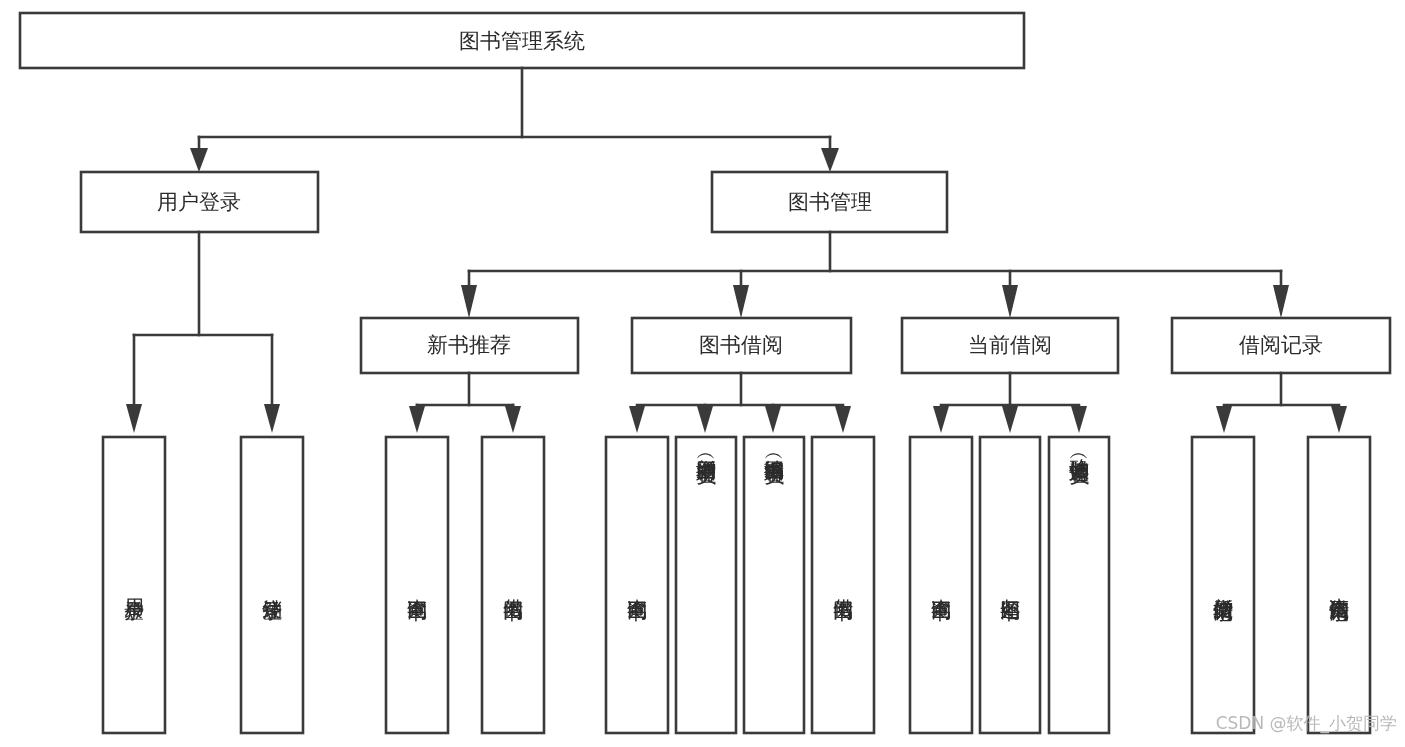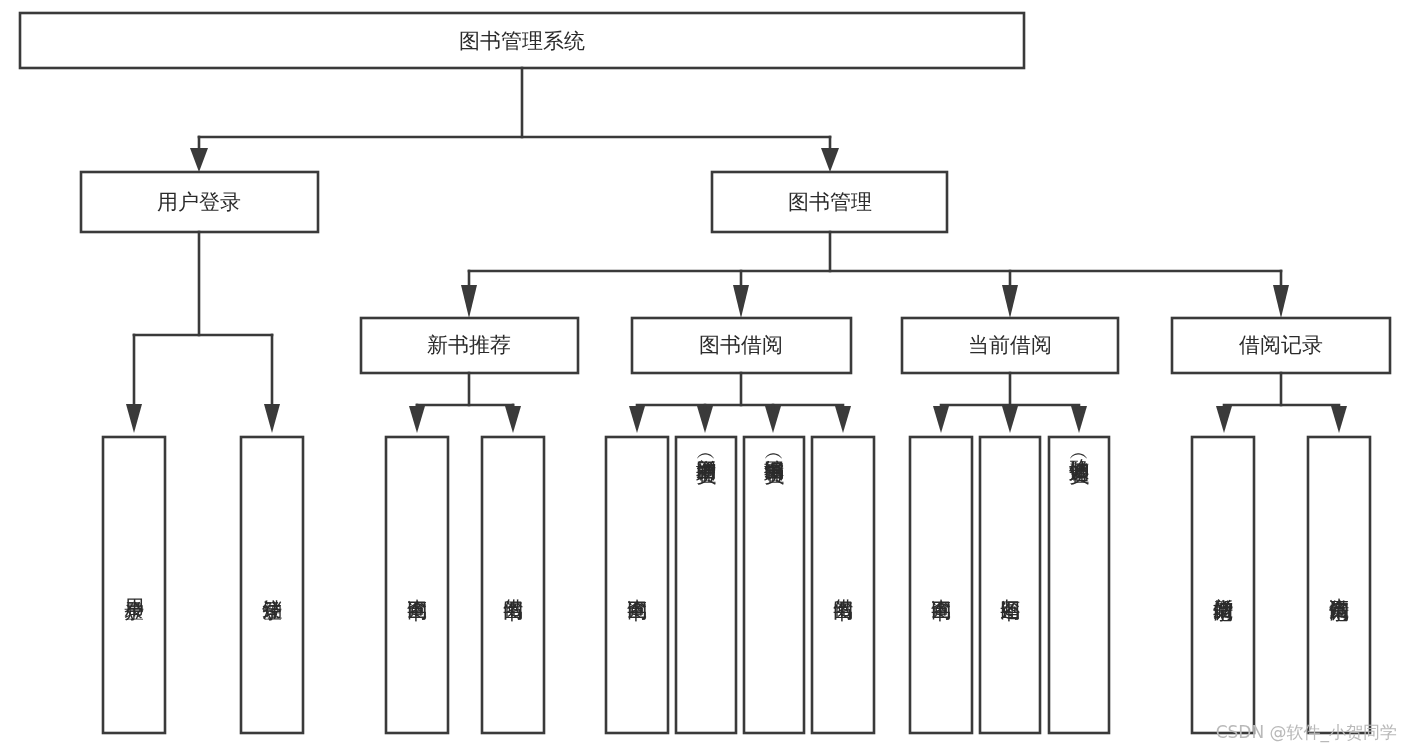--- a/index.html
+++ b/index.html
@@ -62,21 +62,21 @@
     align-items: center;
     justify-content: center;
     pointer-events: none;
   }
   .leaf-label.top-align {
     justify-content: flex-start;
   }
   .watermark {
     position: absolute;
     right: 8px;
-    bottom: 3px;
+    bottom: 12px;
     font-family: "DejaVu Sans", "Liberation Sans", sans-serif;
     font-size: 17px;
     color: #b9b9b9;
     white-space: nowrap;
     user-select: none;
   }
 </style>
 </head>
 <body>
 

